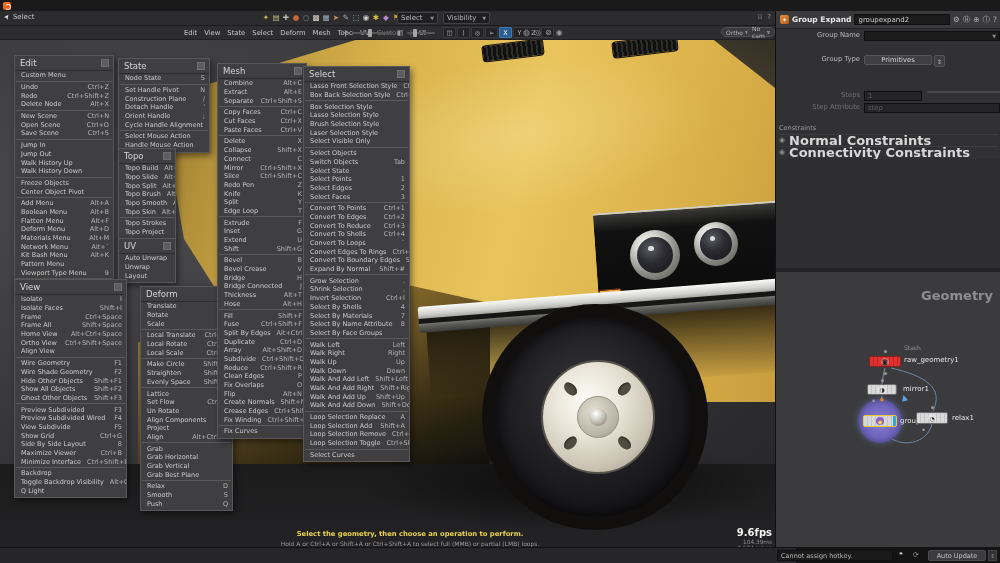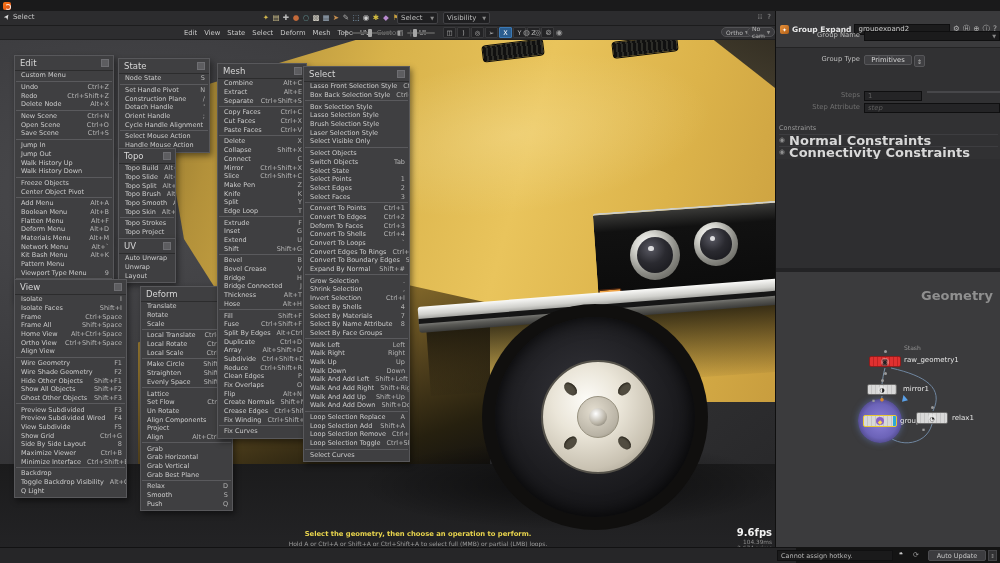--- a/index.html
+++ b/index.html
@@ -106,32 +106,32 @@
     padding:1px 4px 1px 5px;border-bottom:1px solid #2c2c2d;}
   .menu-title{font-size:8.5px;color:#d6d6d6;}
   .menu-close{width:8px;height:8px;background:#5d5d60;border:1px solid #6e6e72;box-sizing:border-box;}
   .menu-item{height:8.7px;display:flex;justify-content:space-between;align-items:center;
     padding:0 4px 0 6px;white-space:nowrap;overflow:hidden;}
   .mi-label{font-size:6.5px;color:#cbcbcb;}
   .mi-short{font-size:6.5px;color:#b4b4b4;padding-left:6px;}
   .menu-divider{height:1px;background:#5a5a5d;margin:1px 1px;}
 
   
-  #help-overlay{position:absolute;left:248px;top:530px;width:340px;text-align:center;z-index:9;}
+  #help-overlay{position:absolute;left:240px;top:530px;width:340px;text-align:center;z-index:9;}
   #help-headline{font-size:6.8px;font-weight:bold;color:#e8d44d;margin-bottom:2px;}
   .help-line{font-size:6px;color:#9a9a9a;line-height:7px;}
   #stats-overlay{position:absolute;right:228px;top:526px;text-align:right;z-index:9;color:#8d8d8d;}
   #fps-value{font-size:10px;font-weight:bold;color:#f2f2f2;line-height:13px;}
   .stat-line{font-size:5.8px;line-height:6px;}
 
   
   #right-panel{position:absolute;left:775px;top:11px;width:225px;height:536px;background:#313133;
     border-left:1px solid #101010;box-sizing:border-box;z-index:10;}
   #param-header{position:absolute;left:0;top:0;width:225px;height:18px;background:#3a3a3c;
-    border-bottom:1px solid #232324;display:flex;align-items:center;gap:3px;padding:18px 4px;box-sizing:border-box;}
+    border-bottom:1px solid #232324;display:flex;align-items:center;gap:3px;padding:8px 4px;box-sizing:border-box;}
   #node-type-icon{width:9px;height:9px;border-radius:2px;background:linear-gradient(135deg,#e8913a,#b05f18);
     display:flex;align-items:center;justify-content:center;font-size:6px;color:#fff;}
   #node-type-label{font-size:7.5px;font-weight:bold;color:#e6e6e6;white-space:nowrap;}
   #node-name-field{flex:1;height:11px;background:#1b1b1c;border:1px solid #0f0f10;color:#c9c9c9;
     font-size:7px;display:flex;align-items:center;padding:0 3px;box-sizing:border-box;}
   .ph-icon{color:#b0b0b0;font-size:7.5px;}
   .prow{position:absolute;left:8px;width:225px;height:11px;display:flex;align-items:flex-start;}
   .plabel{width:80px;text-align:right;font-size:6.8px;color:#bdbdbd;padding-right:4px;box-sizing:border-box;flex:none;}
   .plabel.dim{color:#6f6f6f;}
   .pfield{height:10px;background:#1b1b1c;border:1px solid #0f0f10;box-sizing:border-box;color:#cfcfcf;
@@ -764,21 +764,21 @@
       </div>
       <div class="menu-item">
         <span class="mi-label">Mirror</span>
         <span class="mi-short">Ctrl+Shift+X</span>
       </div>
       <div class="menu-item">
         <span class="mi-label">Slice</span>
         <span class="mi-short">Ctrl+Shift+C</span>
       </div>
       <div class="menu-item">
-        <span class="mi-label">Make Pen</span>
+        <span class="mi-label">Redo Pen</span>
         <span class="mi-short">Z</span>
       </div>
       <div class="menu-item">
         <span class="mi-label">Knife</span>
         <span class="mi-short">K</span>
       </div>
       <div class="menu-item">
         <span class="mi-label">Split</span>
         <span class="mi-short">Y</span>
       </div>
@@ -949,21 +949,21 @@
       <div class="menu-divider"></div>
       <div class="menu-item">
         <span class="mi-label">Convert To Points</span>
         <span class="mi-short">Ctrl+1</span>
       </div>
       <div class="menu-item">
         <span class="mi-label">Convert To Edges</span>
         <span class="mi-short">Ctrl+2</span>
       </div>
       <div class="menu-item">
-        <span class="mi-label">Deform To Faces</span>
+        <span class="mi-label">Convert To Reduce</span>
         <span class="mi-short">Ctrl+3</span>
       </div>
       <div class="menu-item">
         <span class="mi-label">Convert To Shells</span>
         <span class="mi-short">Ctrl+4</span>
       </div>
       <div class="menu-item">
         <span class="mi-label">Convert To Loops</span>
         <span class="mi-short">`</span>
       </div>
@@ -1097,21 +1097,21 @@
     <span class="plabel">Group Name</span>
     <div class="pfield" style="width:136px">
       <span></span>
       <span class="fmark">▼</span>
     </div>
   </div>
 
 
   <div class="prow" style="top:44px">
     <span class="plabel">Group Type</span>
-    <div class="combo" style="width:48px">
+    <div class="combo" style="width:68px">
       <span>Primitives</span>
     </div>
     <span style="margin-left:2px;width:9px;height:10px;background:#3f3f42;border:1px solid #565659;border-radius:2px;color:#bdbdbd;font-size:6px;display:flex;align-items:center;justify-content:center">⇕</span>
   </div>
 
 
 
   <div class="prow" style="top:80px">
     <span class="plabel dim">Steps</span>
     <div class="pfield dim" style="width:58px">

